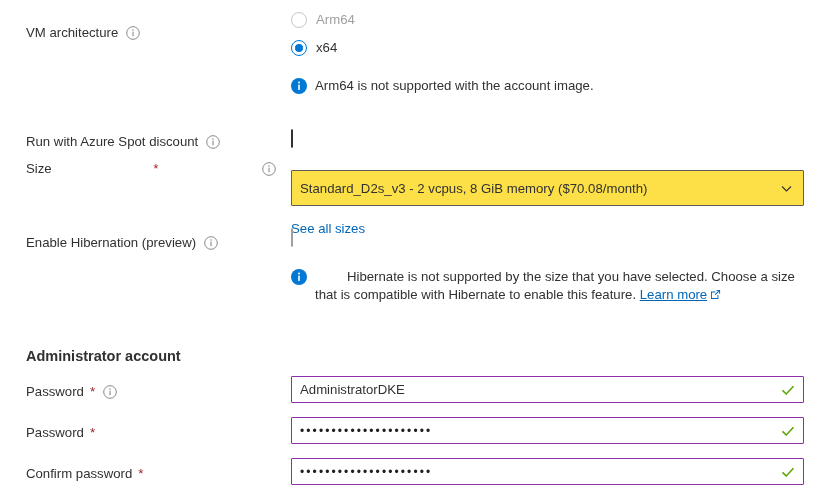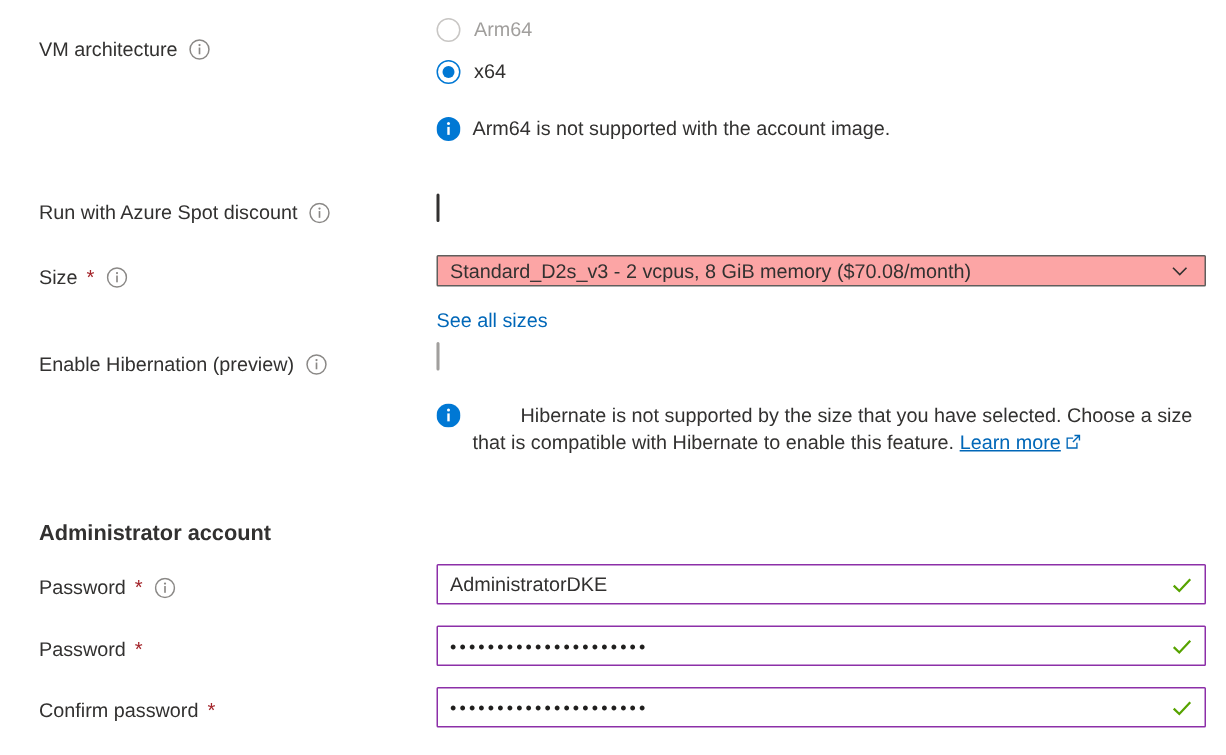--- a/index.html
+++ b/index.html
@@ -140,23 +140,23 @@
     border-radius: 1px;
   }
   .cb.disabled {
     border-color: #a19f9d;
     background: #f3f2f1;
   }
 
   
   .dd {
     width: 513px;
-    height: 21px;
+    height: 36px;
     border: 1px solid #605e5c;
-    background: #fca5a5;
+    background: #fde047;
     border-radius: 1px;
     display: flex;
     align-items: center;
     padding: 0 8px 0 8px;
     font-size: 13.2px;
     color: #323130;
     position: relative;
   }
   .dd-text {
     flex: 1;
@@ -262,21 +262,21 @@
         <circle cx="7" cy="4" r="0.75" fill="#8a8886"></circle>
         <rect x="6.45" y="5.7" width="1.1" height="4.5" fill="#8a8886"></rect>
       </svg>
     </span>
   </div>
 
   <div class="field-col" style="top:130px;">
     <span class="cb"></span>
   </div>
 
-  <div class="label-col" style="top:176px;">
+  <div class="label-col" style="top:160px;justify-content:space-between;">
     <span class="label-text">Size</span>
     <span class="req">*</span>
     <span class="info-o">
       <svg viewBox="0 0 14 14" width="14" height="14">
         <circle cx="7" cy="7" r="6.3" fill="none" stroke="#8a8886" stroke-width="1"></circle>
         <circle cx="7" cy="4" r="0.75" fill="#8a8886"></circle>
         <rect x="6.45" y="5.7" width="1.1" height="4.5" fill="#8a8886"></rect>
       </svg>
     </span>
   </div>

